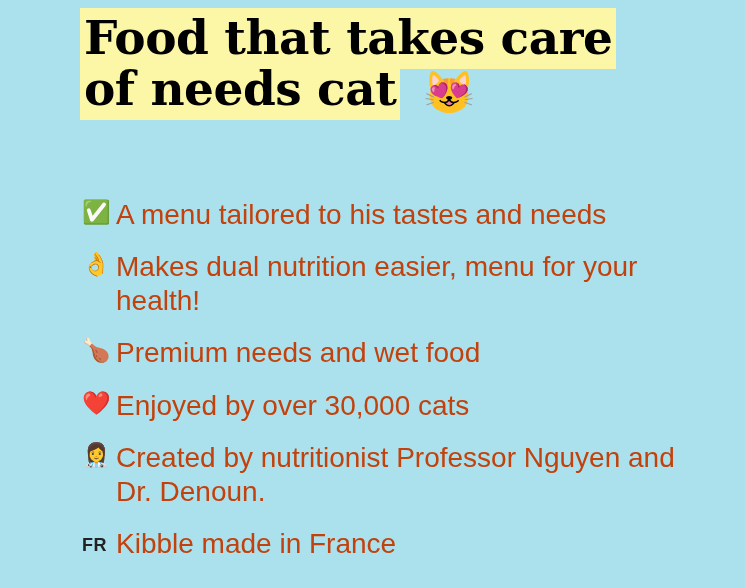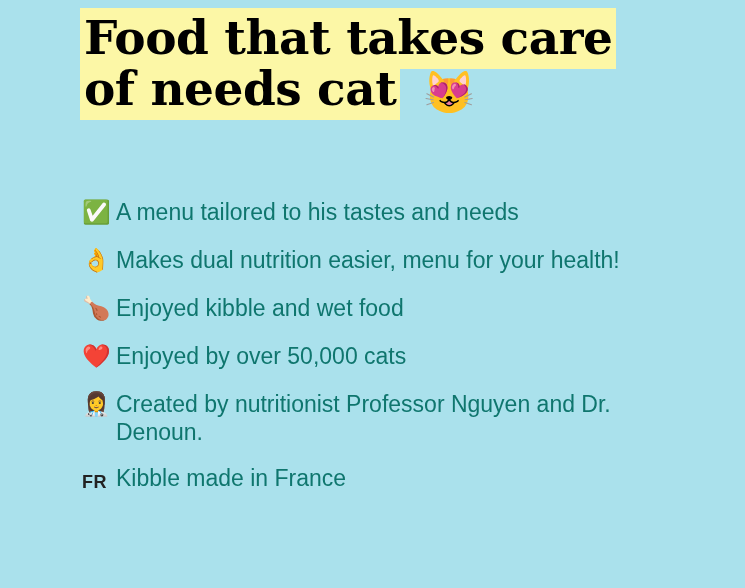--- a/index.html
+++ b/index.html
@@ -74,22 +74,22 @@
   .bullet .b-icon.flag {
     font-size: 18px;
     font-weight: bold;
     letter-spacing: 0.5px;
     padding-top: 7px;
     color: #222;
   }
   .bullet .b-text {
     flex: 1 1 auto;
     font-family: "Liberation Sans", sans-serif;
-    font-size: 23px;
-    color: #0f766e;
+    font-size: 28px;
+    color: #c2410c;
   }
 </style>
 </head>
 <body>
 
 <div class="page">
 
   <h1 class="headline">
     <span class="headline-row">
       <span class="hl-text">Food that takes care</span>
@@ -107,26 +107,26 @@
       <span class="b-text">A menu tailored to his tastes and needs</span>
     </div>
 
     <div class="bullet">
       <span class="b-icon">👌</span>
       <span class="b-text">Makes dual nutrition easier, menu for your health!</span>
     </div>
 
     <div class="bullet">
       <span class="b-icon">🍗</span>
-      <span class="b-text">Enjoyed kibble and wet food</span>
+      <span class="b-text">Premium needs and wet food</span>
     </div>
 
     <div class="bullet">
       <span class="b-icon">❤️</span>
-      <span class="b-text">Enjoyed by over 50,000 cats</span>
+      <span class="b-text">Enjoyed by over 30,000 cats</span>
     </div>
 
     <div class="bullet">
       <span class="b-icon">👩‍⚕️</span>
       <span class="b-text">Created by nutritionist Professor Nguyen and Dr. Denoun.</span>
     </div>
 
     <div class="bullet">
       <span class="b-icon flag">FR</span>
       <span class="b-text">Kibble made in France</span>

